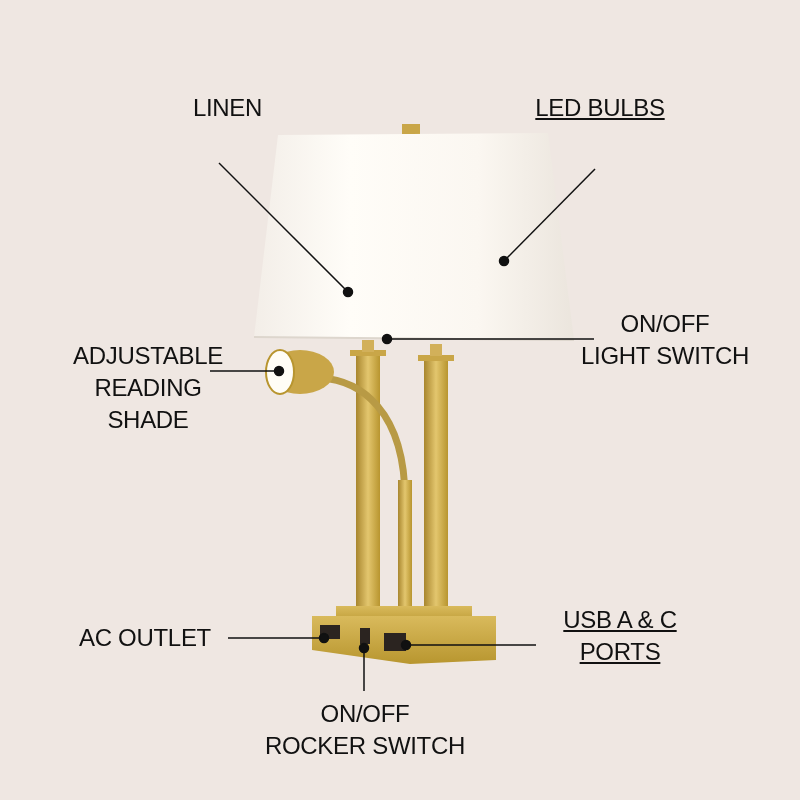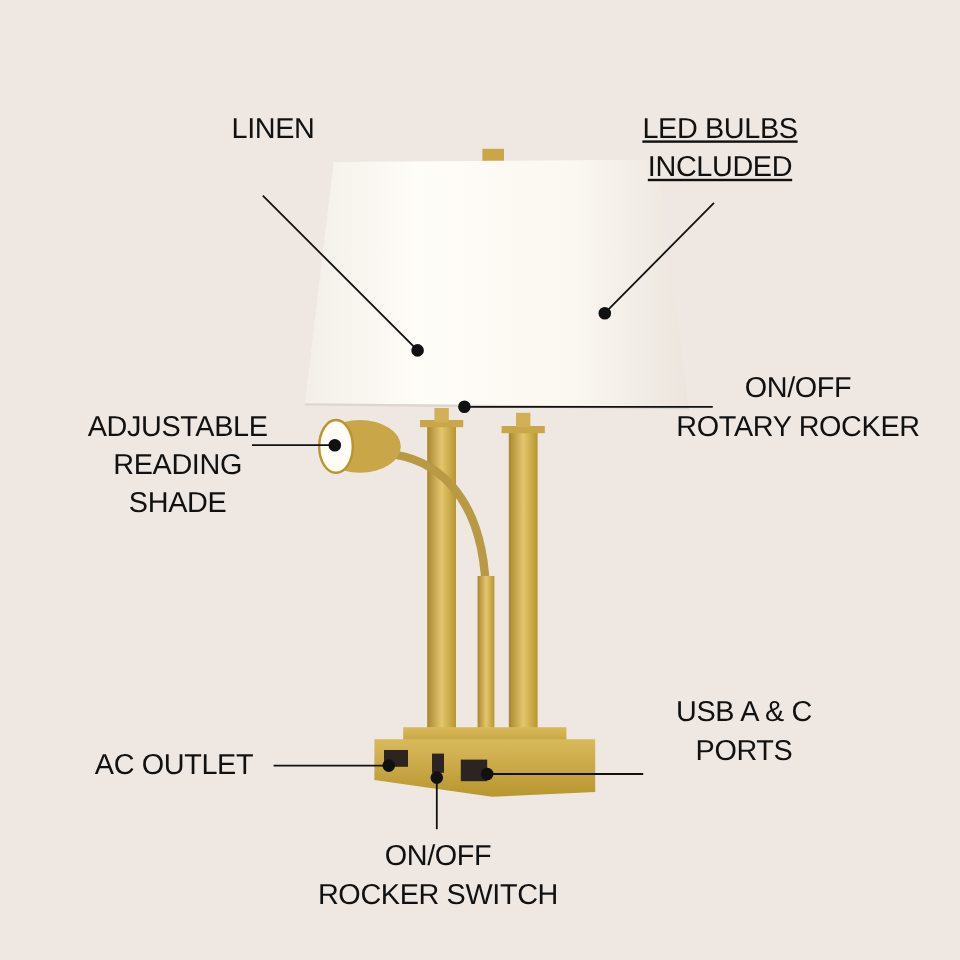--- a/index.html
+++ b/index.html
@@ -70,34 +70,33 @@
     <line x1="406" y1="645" x2="536" y2="645"></line>
       <circle cx="406" cy="645" r="4.5"></circle>
   </g>
 </svg>
 
 <div class="label" style="left:170px;top:92px;width:115px;">
   <span>LINEN</span>
 </div>
 <div class="label" style="left:520px;top:92px;width:160px;text-decoration:underline;">
   <span>LED BULBS</span>
-  <span>INCLUDED</span>
 </div>
 <div class="label" style="left:550px;top:308px;width:230px;">
   <span>ON/OFF</span>
-  <span>ROTARY ROCKER</span>
+  <span>LIGHT SWITCH</span>
 </div>
 <div class="label" style="left:50px;top:340px;width:196px;text-align:center;">
   <span>ADJUSTABLE</span>
   <span>READING</span>
   <span>SHADE</span>
 </div>
 <div class="label" style="left:60px;top:622px;width:170px;text-align:center;">
   <span>AC OUTLET</span>
 </div>
-<div class="label" style="left:540px;top:578px;width:160px;">
+<div class="label" style="left:540px;top:604px;width:160px;text-decoration:underline;">
   <span>USB A &amp; C</span>
   <span>PORTS</span>
 </div>
 <div class="label" style="left:240px;top:698px;width:250px;">
   <span>ON/OFF</span>
   <span>ROCKER SWITCH</span>
 </div>
 
 </body></html>

